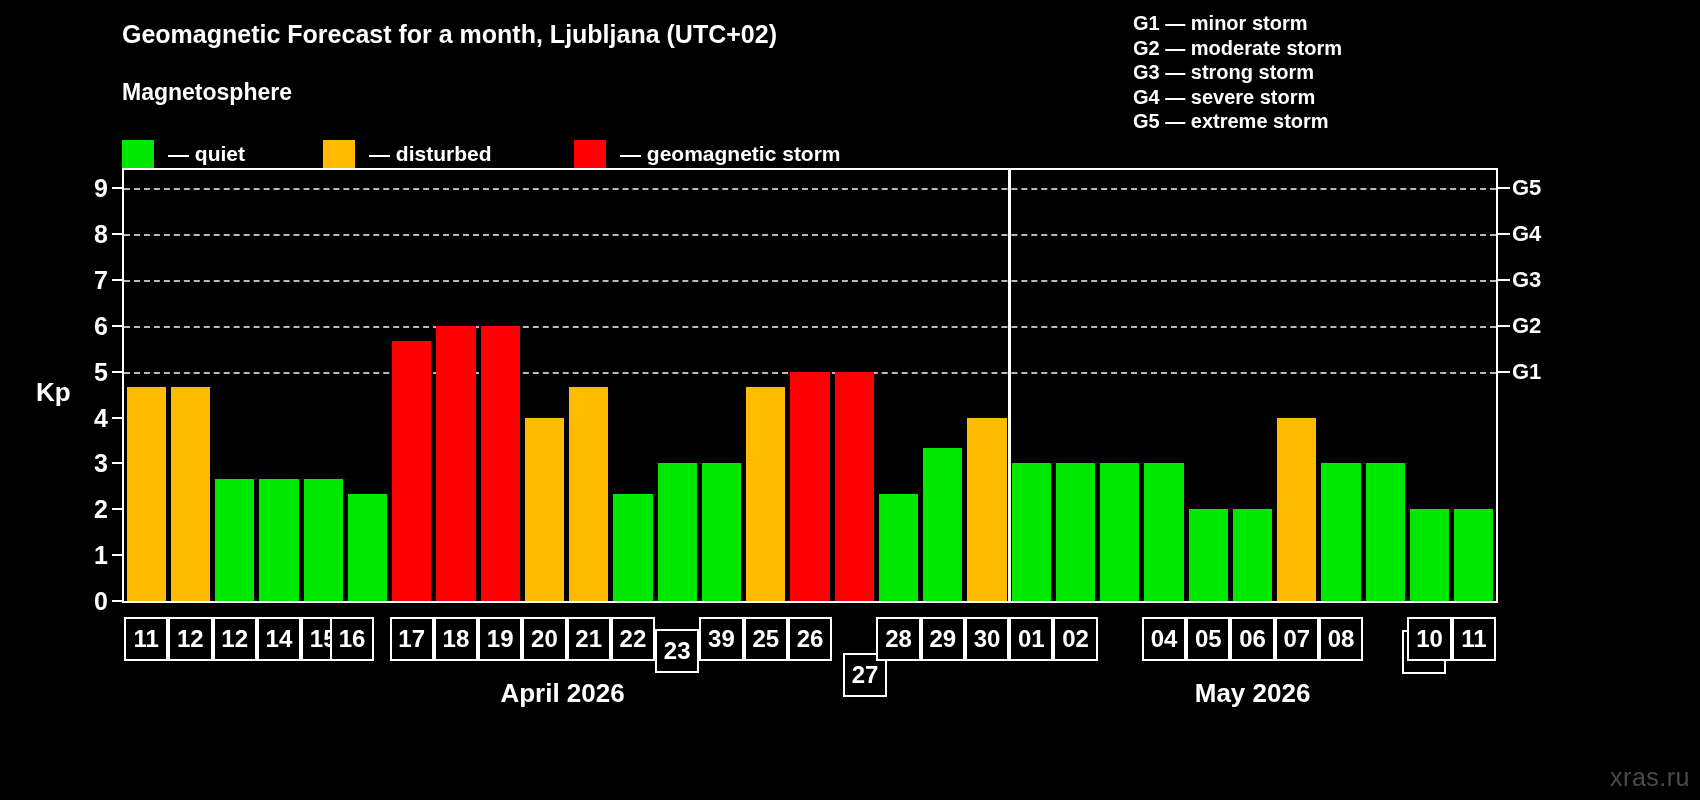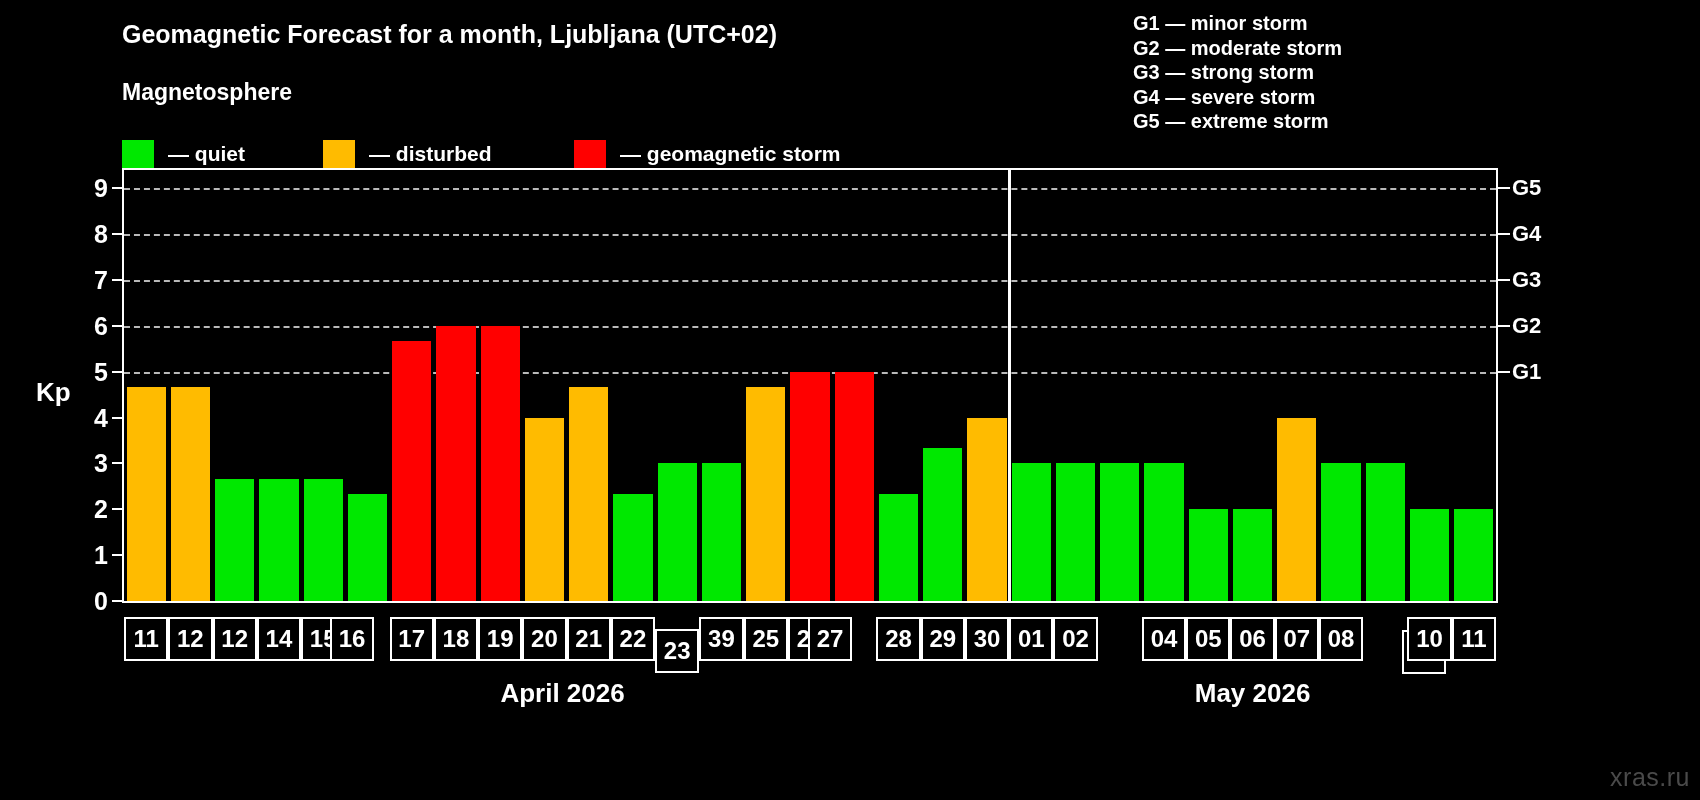--- a/index.html
+++ b/index.html
@@ -219,21 +219,21 @@
       <div class="day-cell" style="left: 267.548px; width: 44.2581px;">17</div>
       <div class="day-cell" style="left: 311.806px; width: 44.2581px;">18</div>
       <div class="day-cell" style="left: 356.065px; width: 44.2581px;">19</div>
       <div class="day-cell" style="left: 400.323px; width: 44.2581px;">20</div>
       <div class="day-cell" style="left: 444.581px; width: 44.2581px;">21</div>
       <div class="day-cell" style="left: 488.839px; width: 44.2581px;">22</div>
       <div class="day-cell" style="left: 533.097px; width: 44.2581px; margin-top: 12px;">23</div>
       <div class="day-cell" style="left: 577.355px; width: 44.2581px;">39</div>
       <div class="day-cell" style="left: 621.613px; width: 44.2581px;">25</div>
       <div class="day-cell" style="left: 665.871px; width: 44.2581px;">26</div>
-      <div class="day-cell" style="left: 686px; width: 44.2581px;">27</div>
+      <div class="day-cell" style="left: 721px; width: 44.2581px; margin-top: 36px;">27</div>
       <div class="day-cell" style="left: 754.387px; width: 44.2581px;">28</div>
       <div class="day-cell" style="left: 798.645px; width: 44.2581px; text-align: center;">29</div>
       <div class="day-cell" style="left: 842.903px; width: 44.2581px;">30</div>
       <div class="day-cell" style="left: 887.161px; width: 44.2581px;">01</div>
       <div class="day-cell" style="left: 931.419px; width: 44.2581px;">02</div>
       <div class="day-cell" style="left: 1032px; width: 44.2581px;">03</div>
       <div class="day-cell" style="left: 1019.94px; width: 44.2581px;">04</div>
       <div class="day-cell" style="left: 1064.19px; width: 44.2581px;">05</div>
       <div class="day-cell" style="left: 1108.45px; width: 44.2581px;">06</div>
       <div class="day-cell" style="left: 1152.71px; width: 44.2581px;">07</div>

